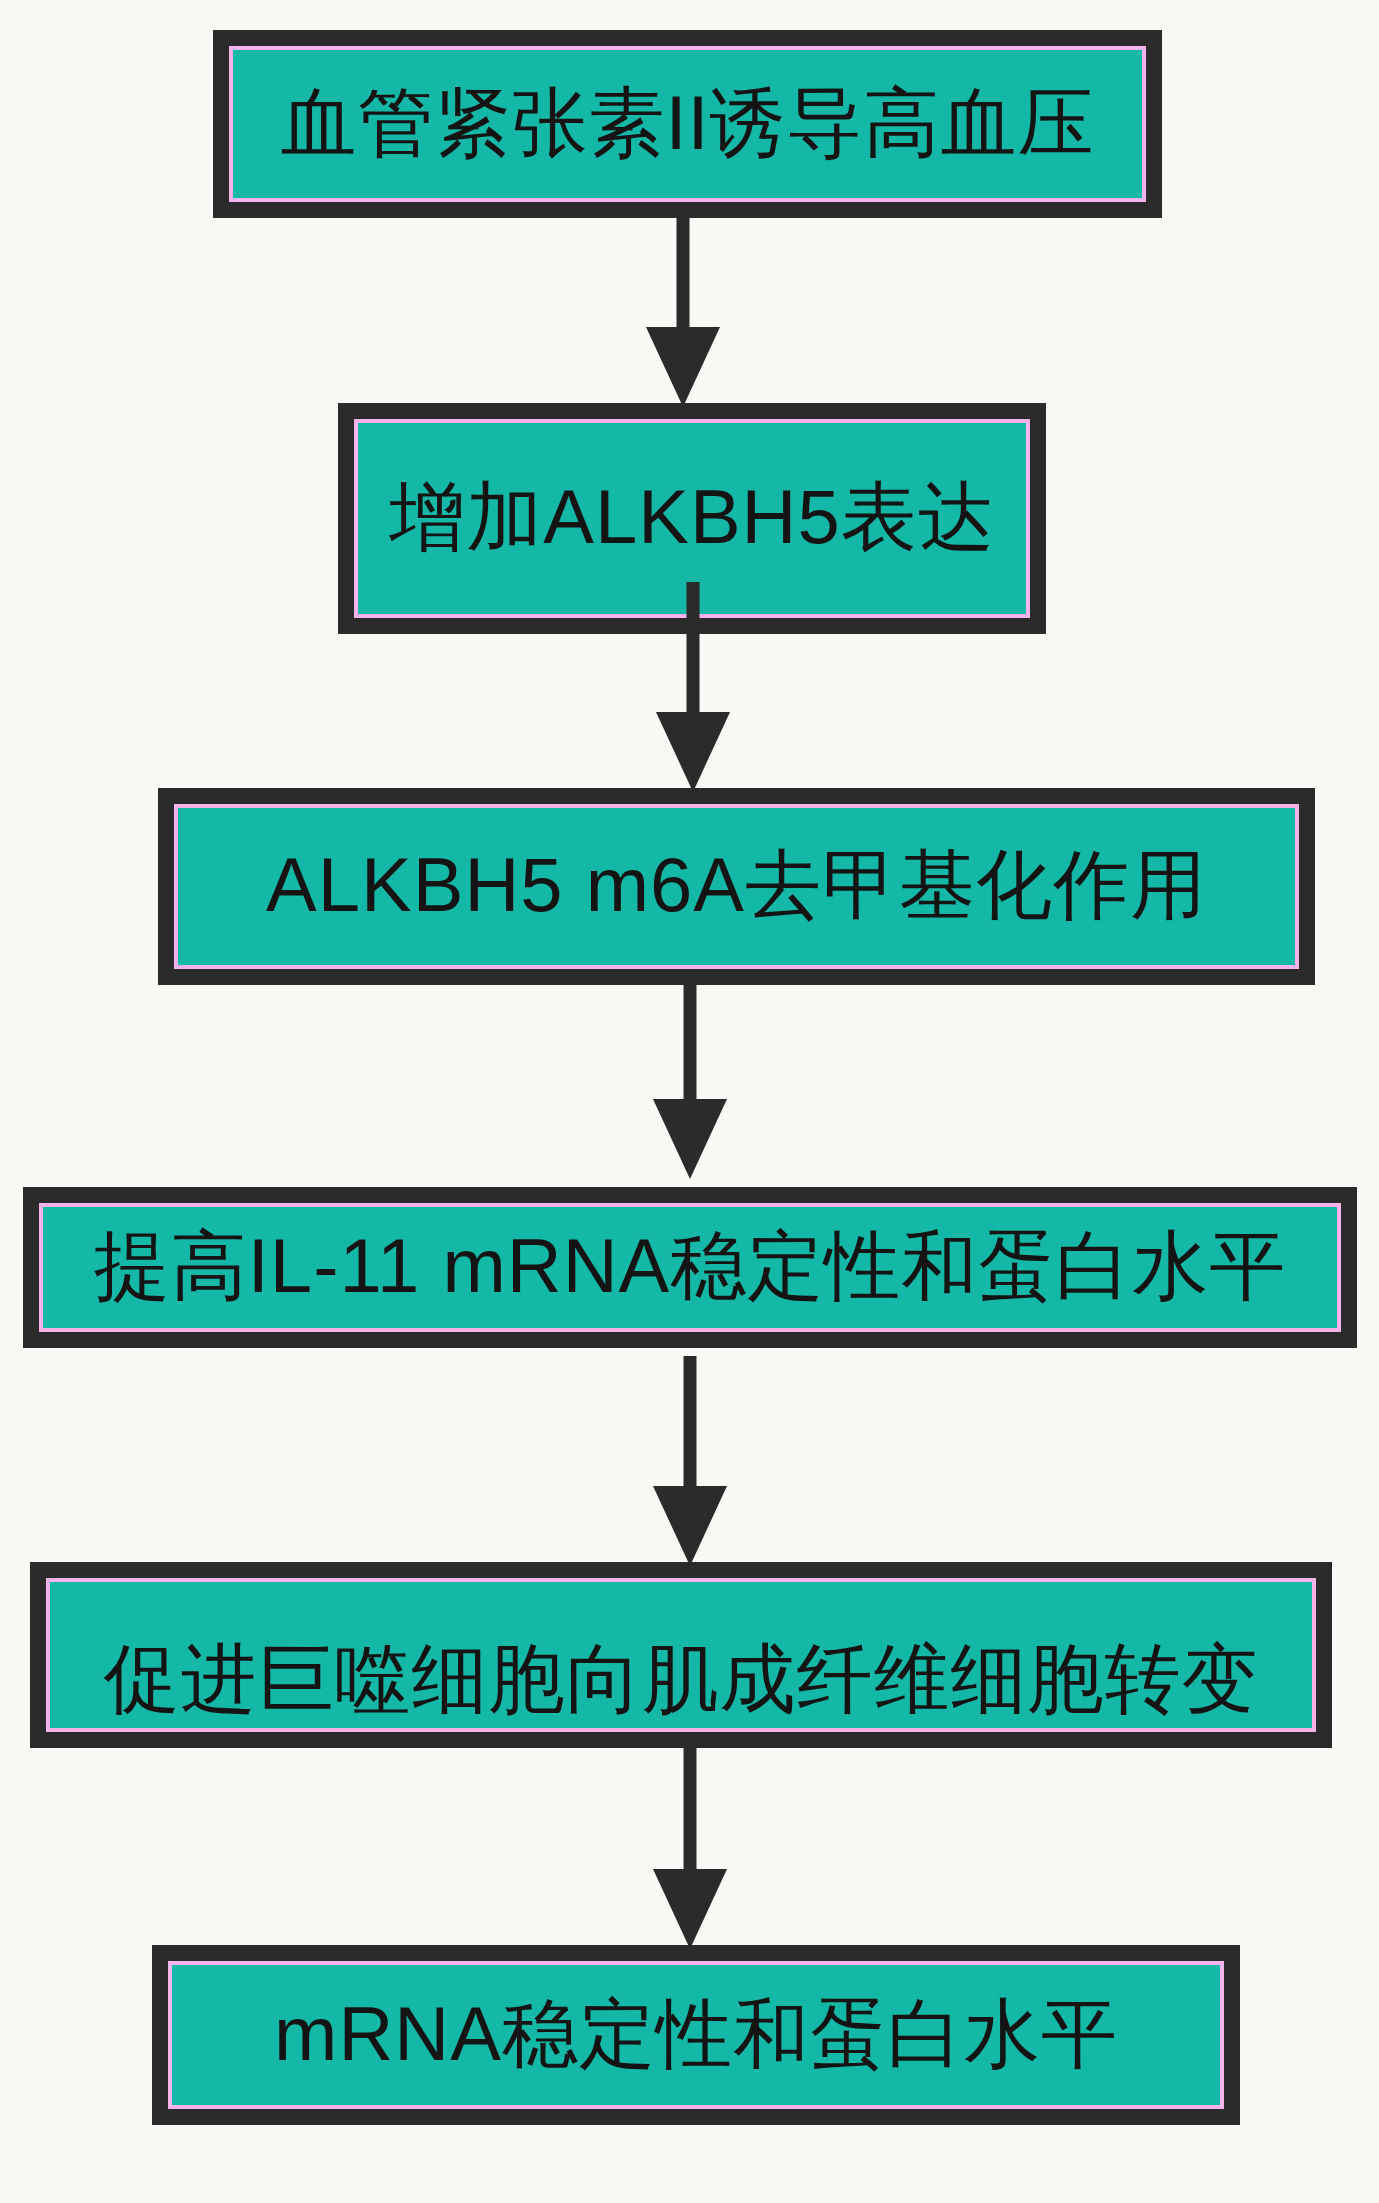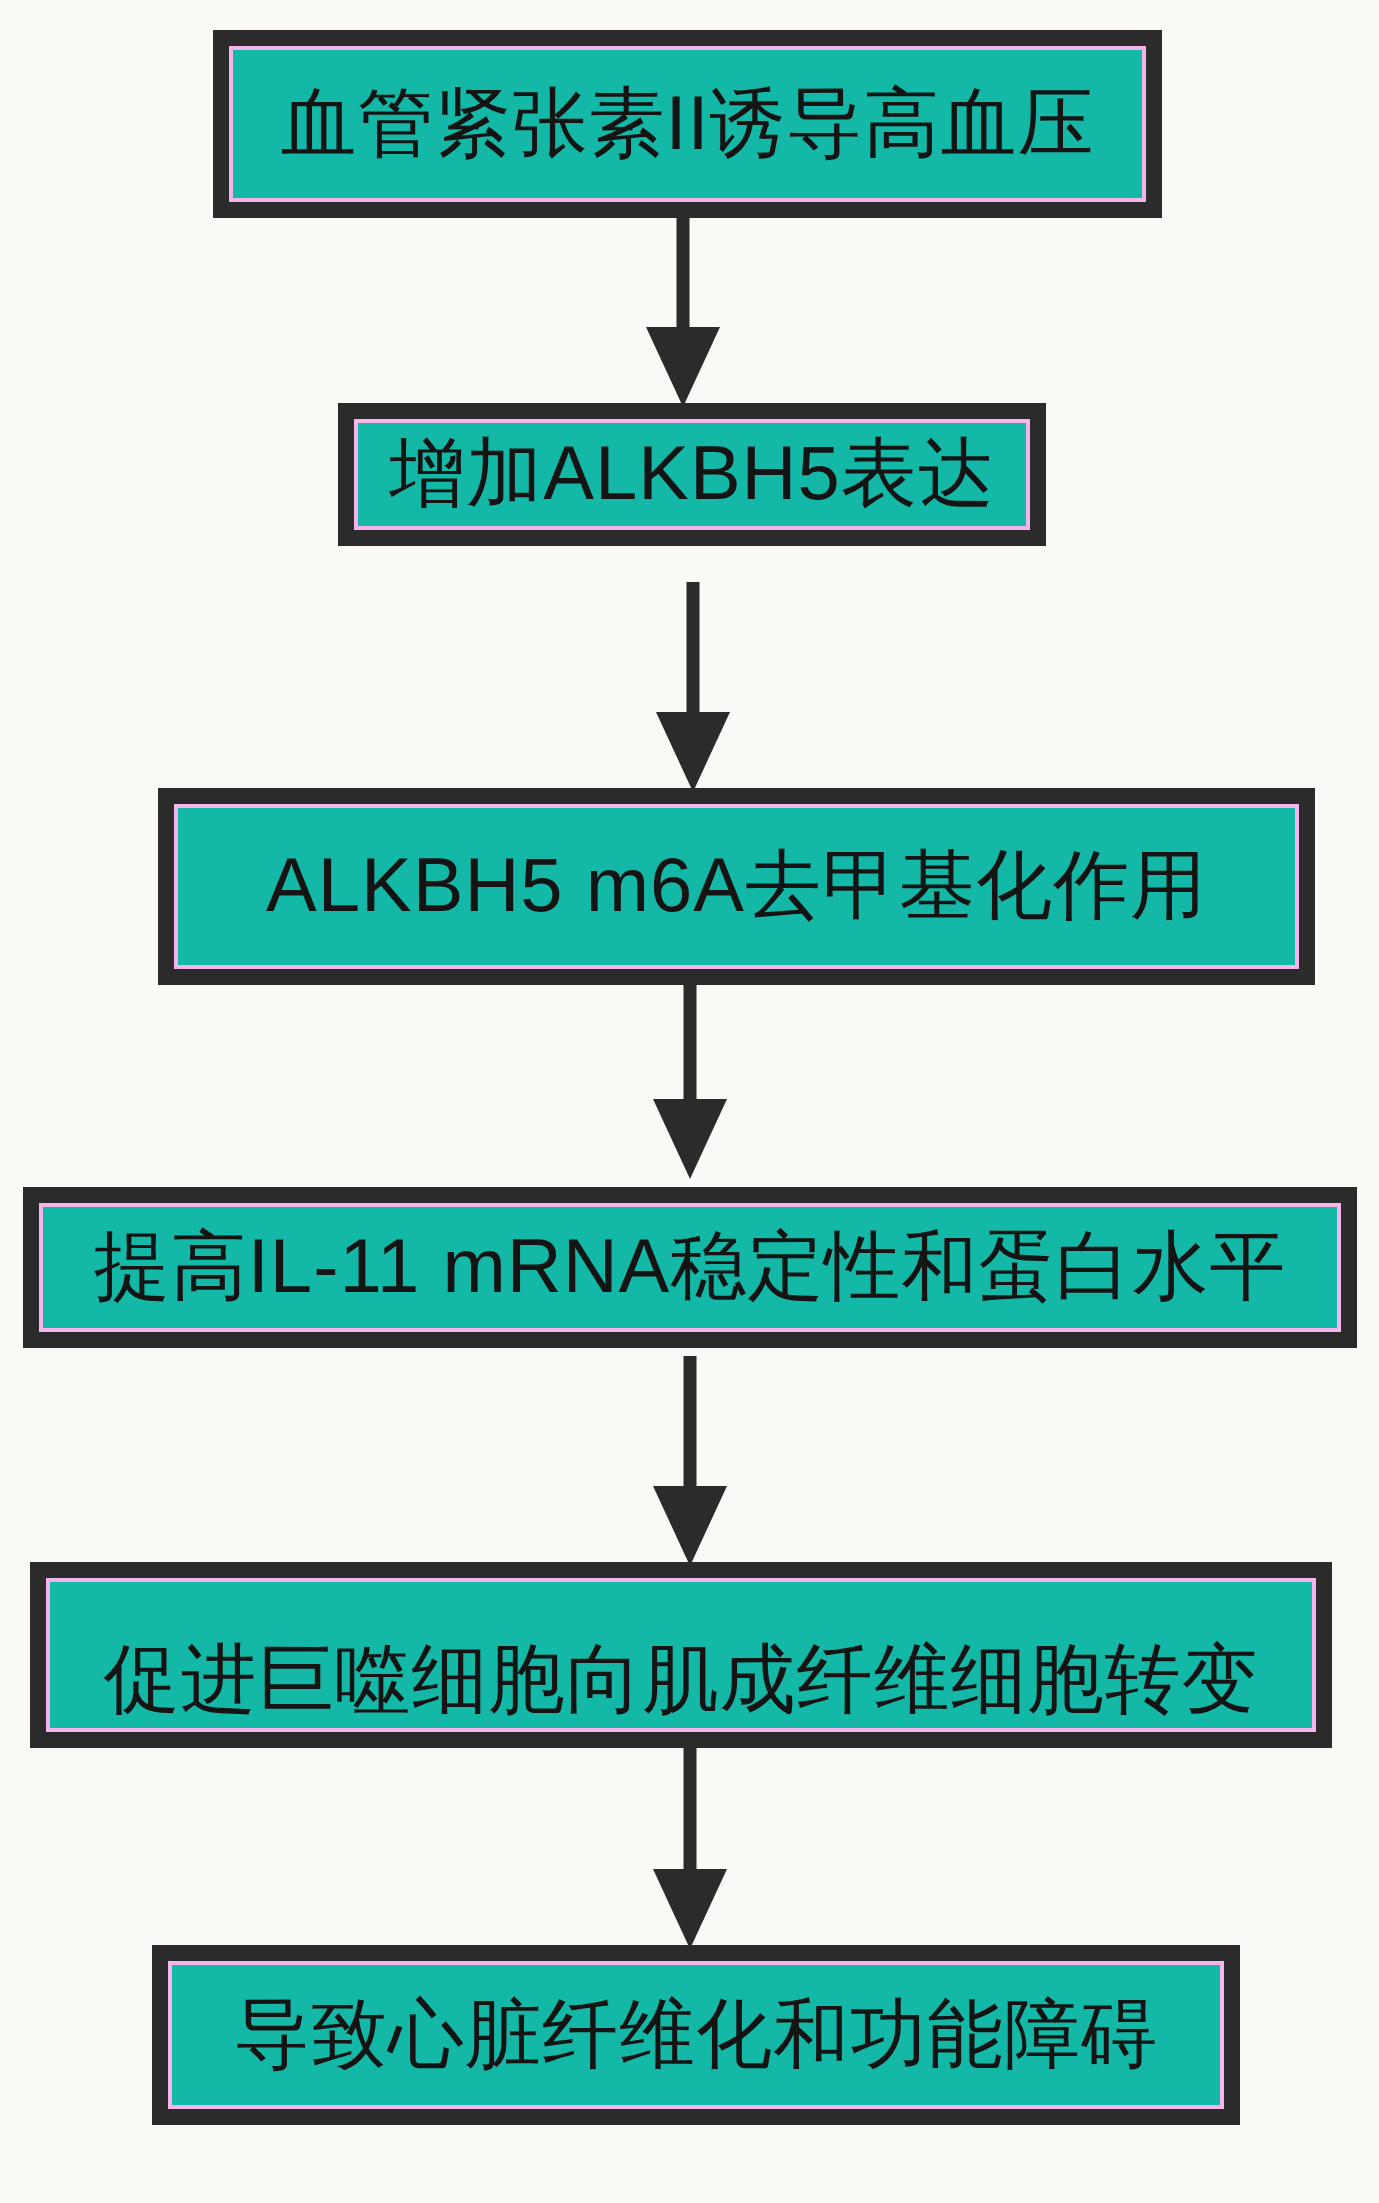--- a/index.html
+++ b/index.html
@@ -31,21 +31,21 @@
     justify-content: center;
     color: #141414;
     font-size: 76px;
     font-weight: 400;
     letter-spacing: 1px;
     white-space: nowrap;
     text-align: center;
   }
   
   #box-1 { left: 213px; top:   30px; width:  949px; height: 188px; }
-  #box-2 { left: 338px; top:  403px; width:  708px; height: 143px; }
+  #box-2 { left: 338px; top:  403px; width:  708px; height: 231px; }
   #box-3 { left: 158px; top:  788px; width: 1157px; height: 197px; }
   #box-4 { left:  23px; top: 1175px; width: 1334px; height: 161px; margin-top: 12px; }
   #box-5 { left:  30px; top: 1562px; width: 1302px; height: 186px; align-items: flex-end; }
   #box-6 { left: 152px; top: 1945px; width: 1088px; height: 180px; }
 
   .arrow {
     position: absolute;
     width: 100px;
   }
   .arrow .shaft {
@@ -119,16 +119,16 @@
   <div class="flow-box" id="box-5">
     <span>促进巨噬细胞向肌成纤维细胞转变</span>
   </div>
 
   <div class="arrow" id="arrow-5">
     <div class="shaft"></div>
     <div class="head"></div>
   </div>
 
   <div class="flow-box" id="box-6">
-    <span>导致心脏纤维化和功能障碍</span>
+    <span>mRNA稳定性和蛋白水平</span>
   </div>
 
 </div>
 
 </body></html>

